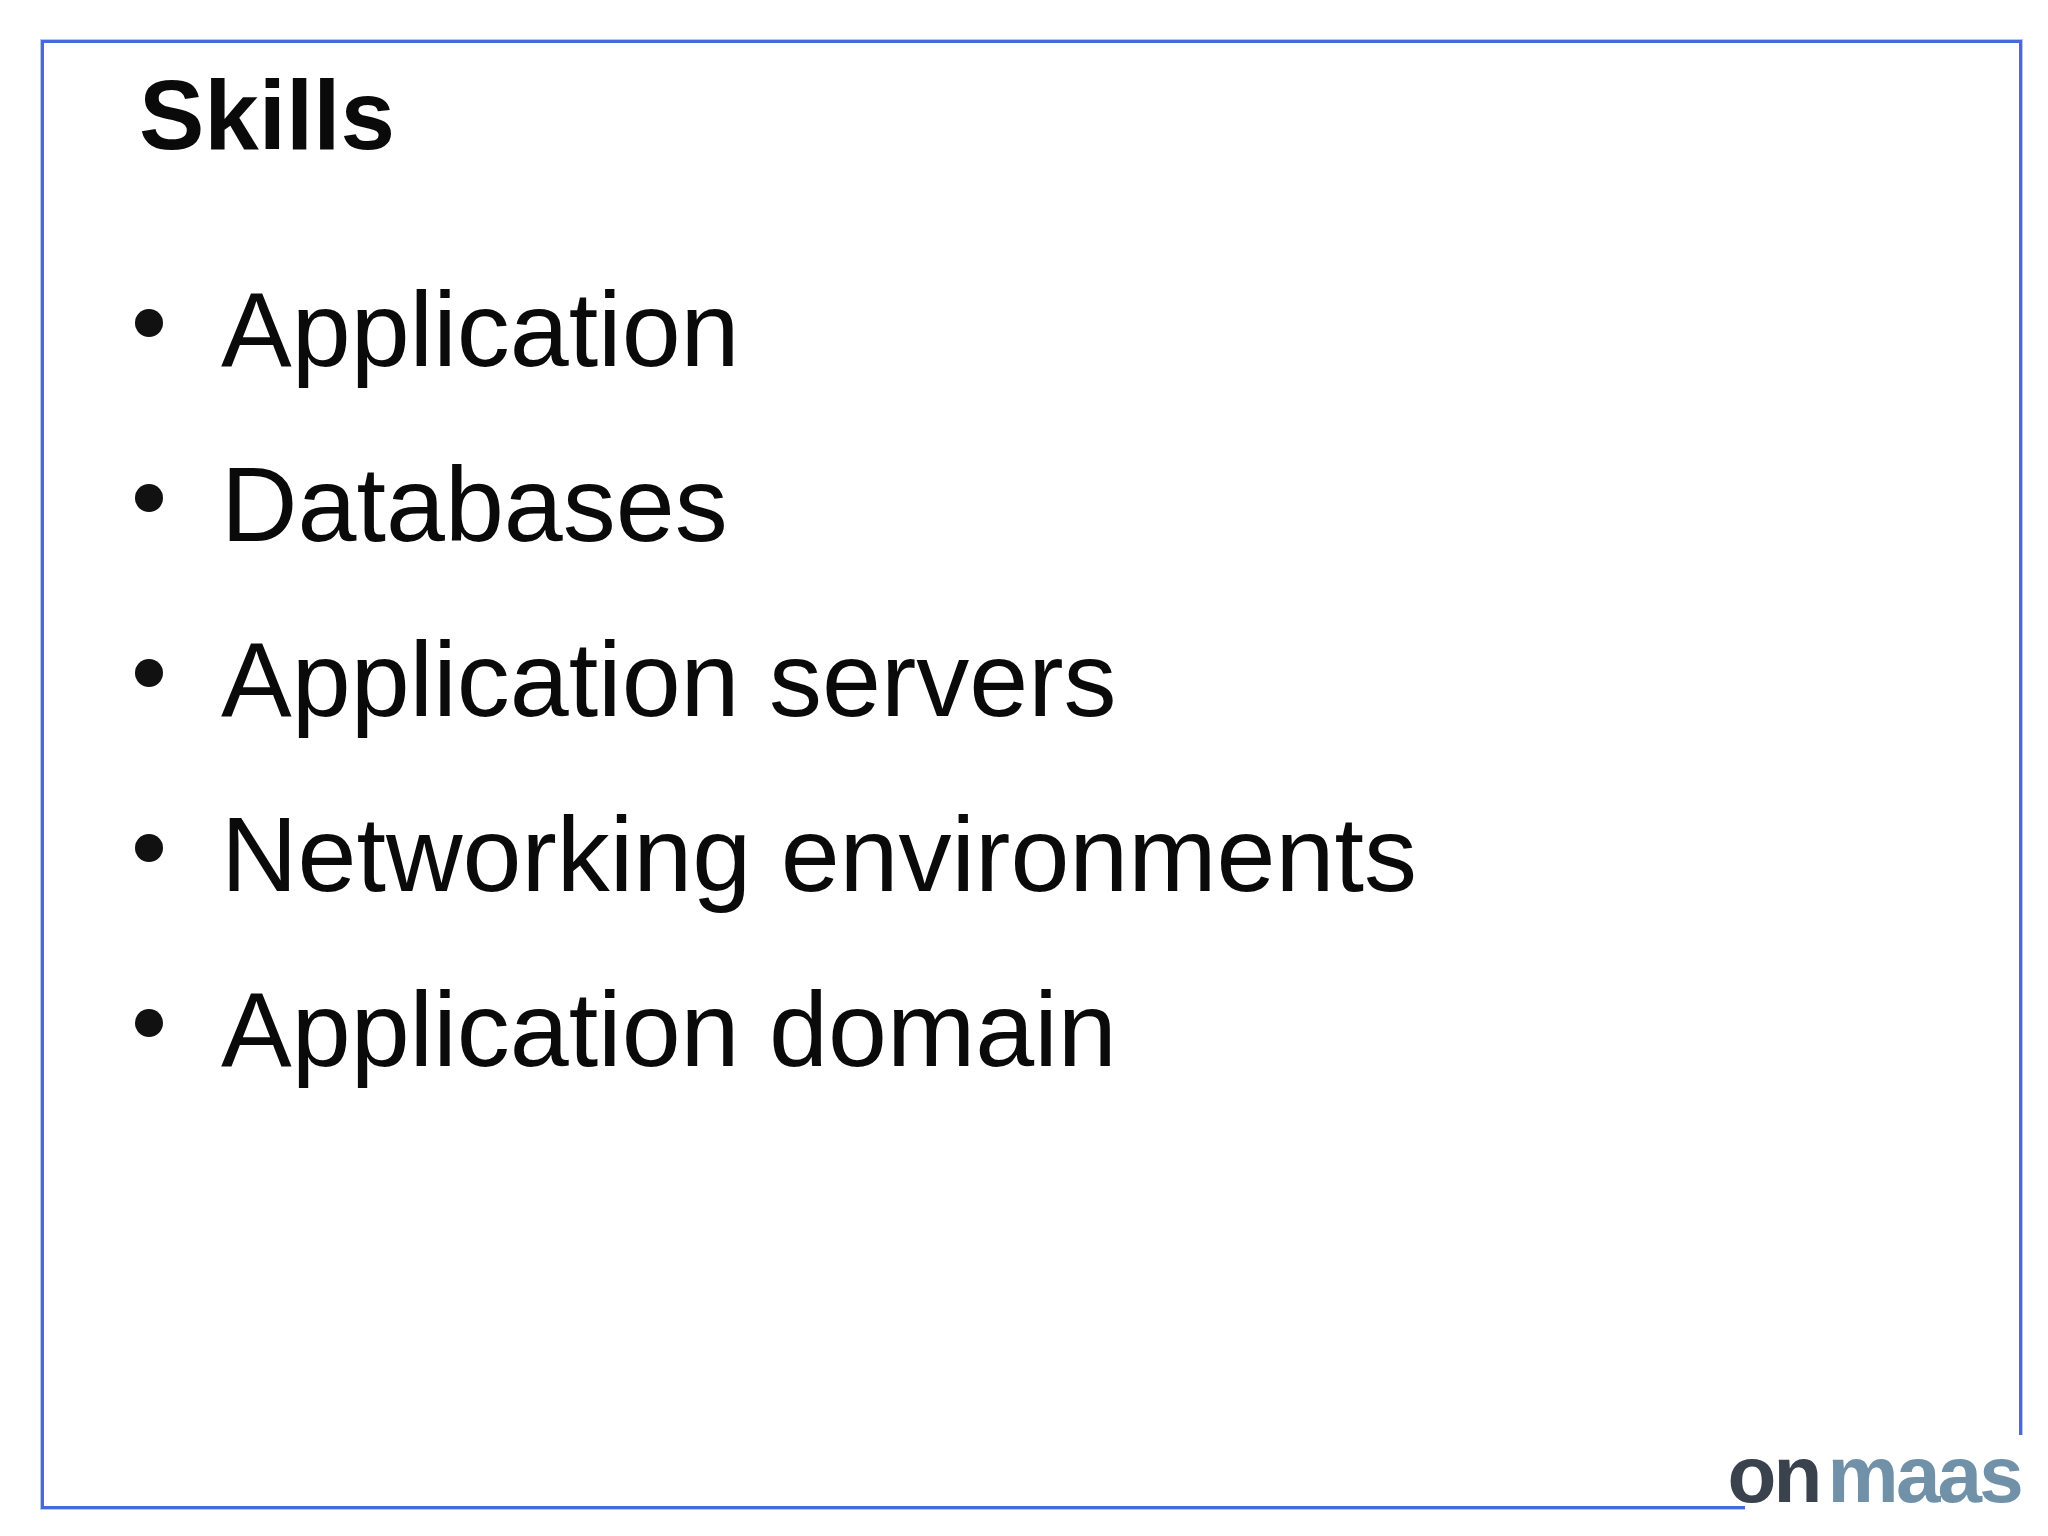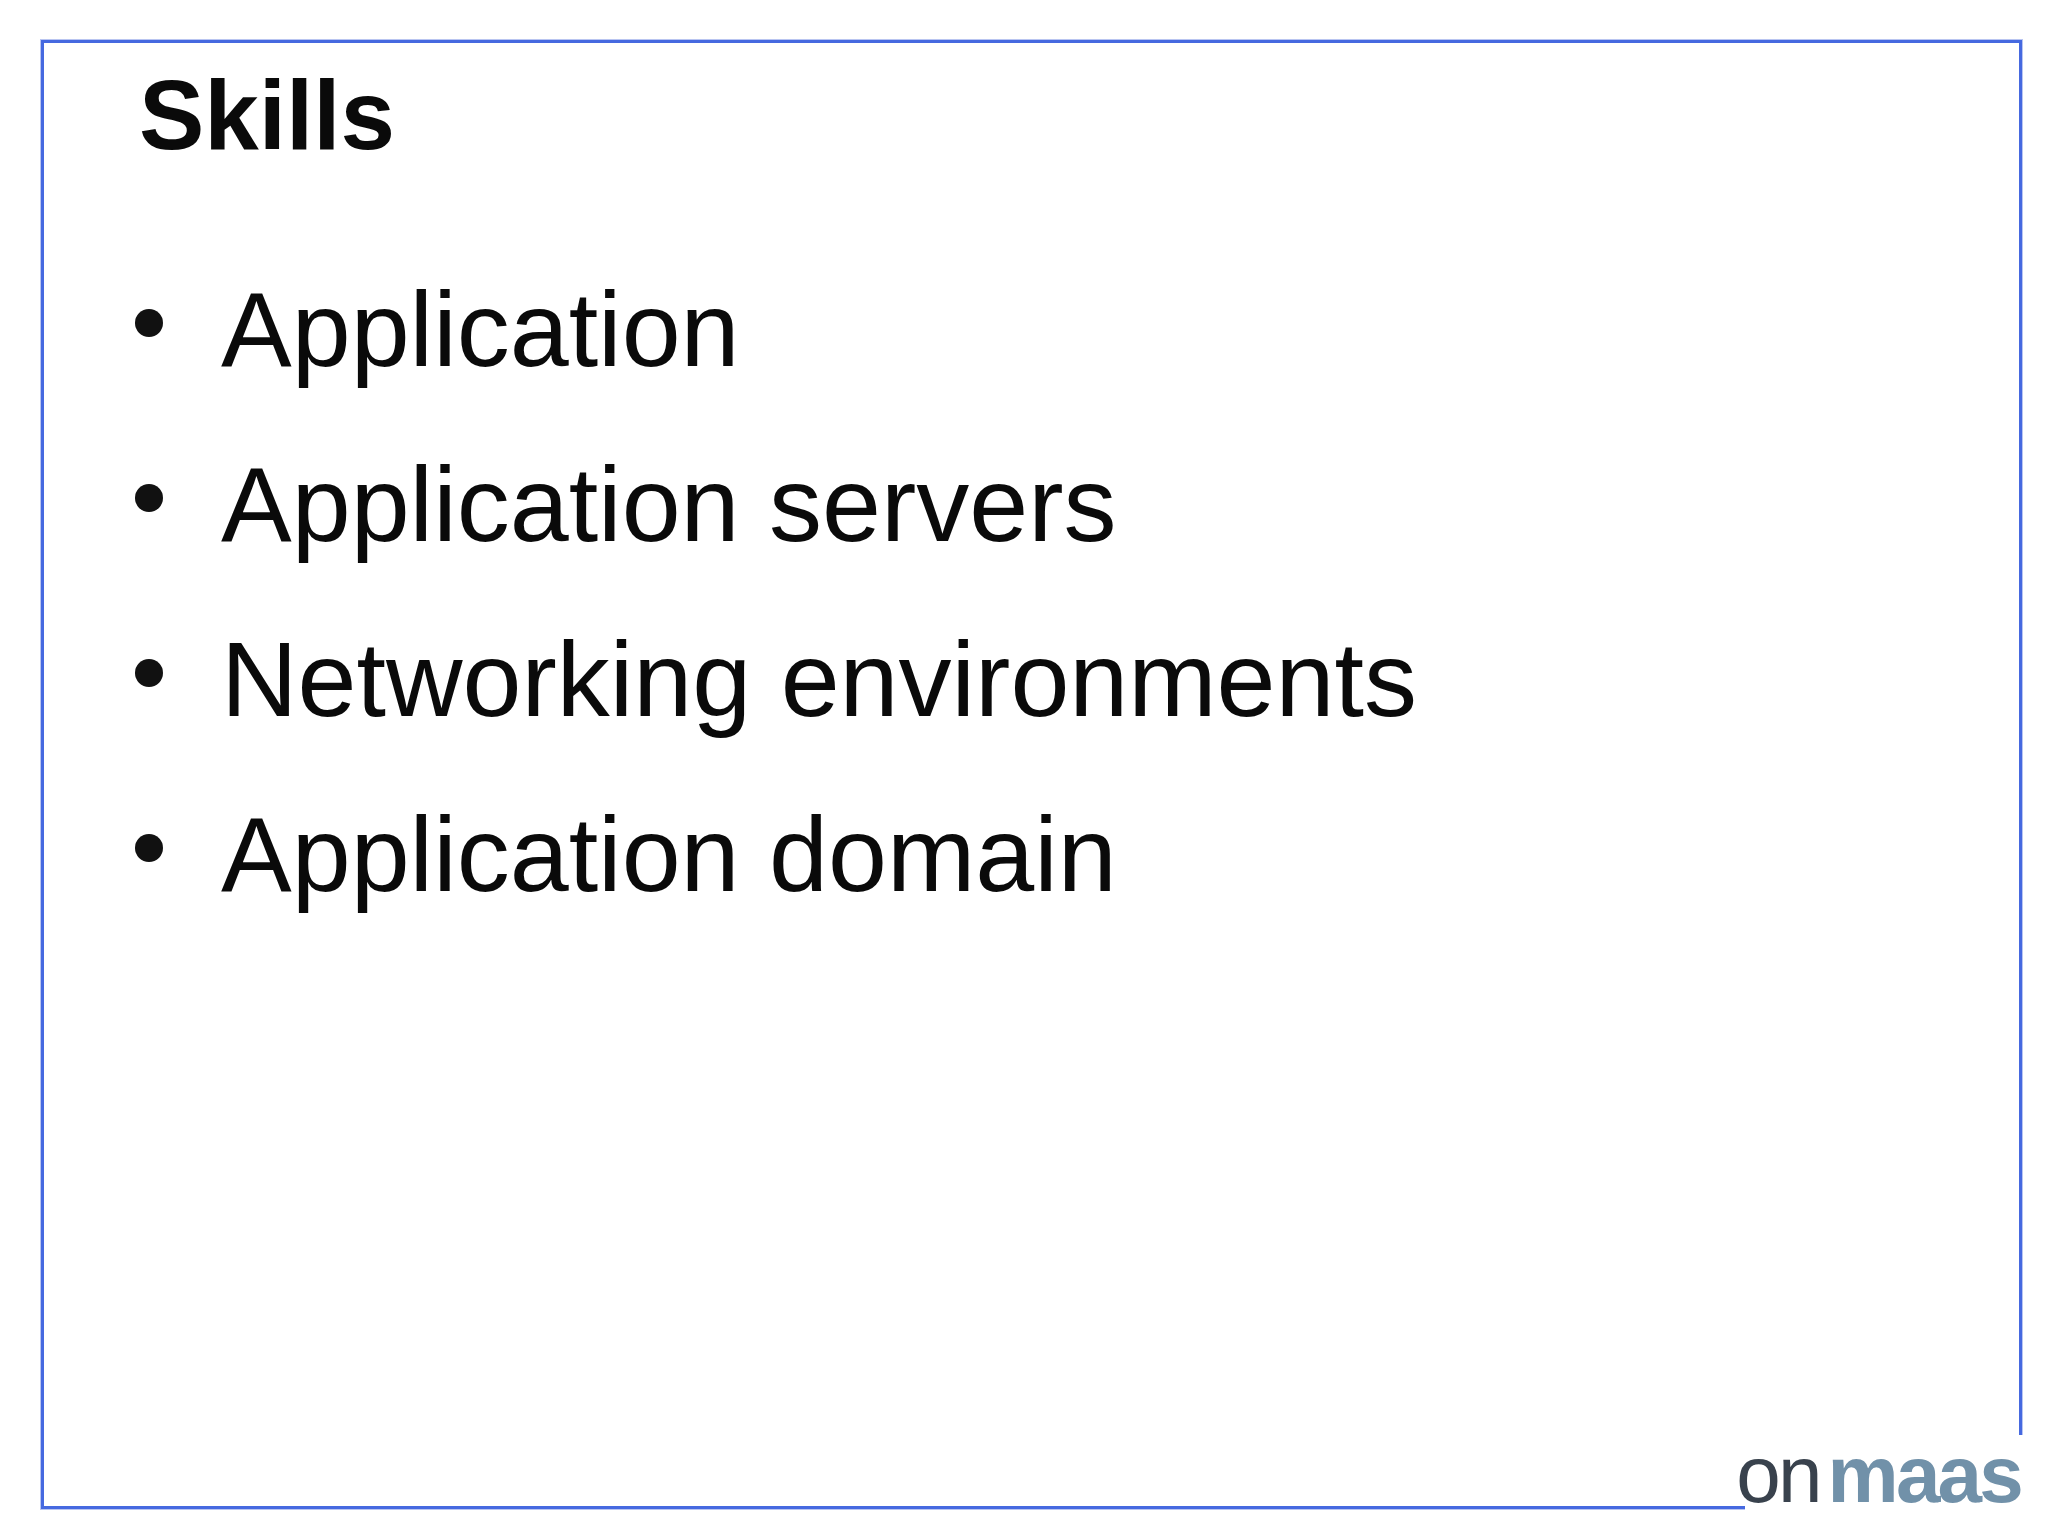--- a/index.html
+++ b/index.html
@@ -78,21 +78,21 @@
     justify-content: flex-end;
     padding: 0 6px 4px 0;
   }
   .logo-text {
     font-size: 80px;
     line-height: 1;
     letter-spacing: -0.035em;
     white-space: nowrap;
   }
   .logo-on {
-    font-weight: 400;
+    font-weight: 700;
     color: var(--logo-primary-color);
   }
   .logo-maas {
     font-weight: 700;
     color: var(--logo-secondary-color);
   }
 </style>
 </head>
 <body>
 
@@ -102,20 +102,24 @@
 
   <h1 class="slide-title">Skills</h1>
 
   <ul class="bullet-list">
     <li class="bullet-item">
       <span class="bullet-dot"></span>
       <span>Application</span>
     </li>
     <li class="bullet-item">
       <span class="bullet-dot"></span>
+      <span>Databases</span>
+    </li>
+    <li class="bullet-item">
+      <span class="bullet-dot"></span>
       <span>Application servers</span>
     </li>
     <li class="bullet-item">
       <span class="bullet-dot"></span>
       <span>Networking environments</span>
     </li>
     <li class="bullet-item">
       <span class="bullet-dot"></span>
       <span>Application domain</span>
     </li>

